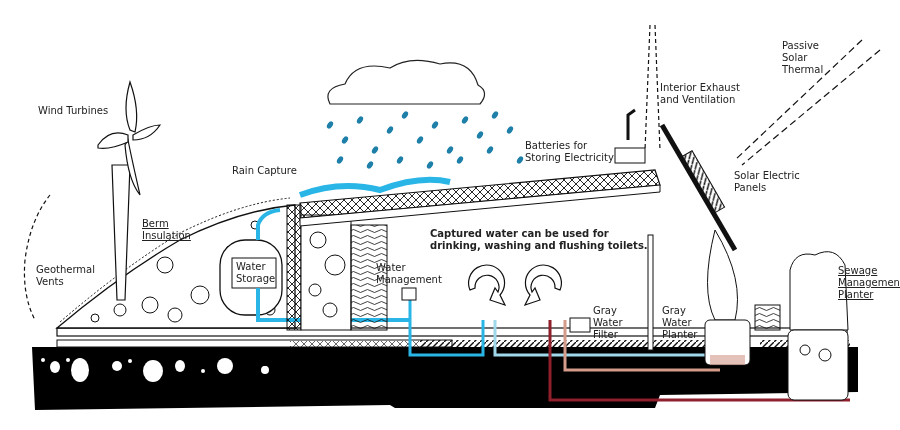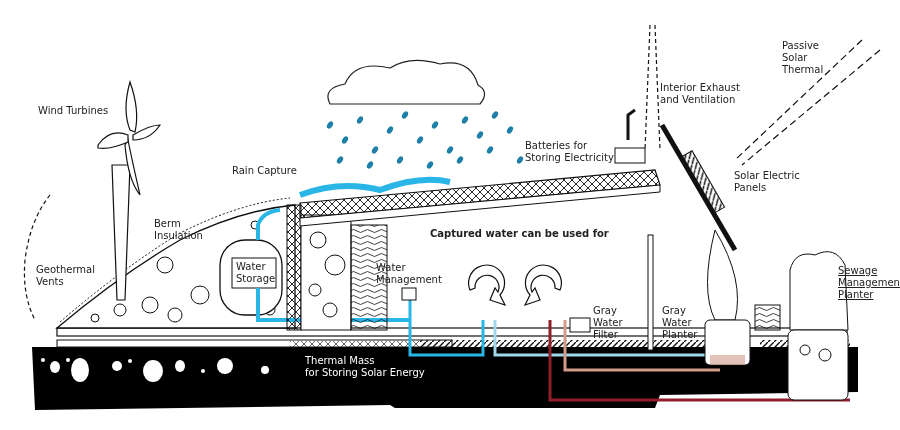--- a/index.html
+++ b/index.html
@@ -170,27 +170,26 @@
 
   <rect x="570" y="318" width="20" height="14" fill="#fff" stroke="#111"></rect>
 
   <rect x="402" y="288" width="14" height="12" fill="#fff" stroke="#111"></rect>
 
   <rect x="648" y="235" width="5" height="115" fill="#fff" stroke="#111"></rect>
 </svg>
 
 
 <div class="lbl" style="left:38px;top:105px;"><span>Wind Turbines</span></div>
-<div class="lbl" style="left:154px;top:218px;"><span>Berm</span><br><span>Insulation</span></div>
+<div class="lbl" style="left:142px;top:218px;text-decoration:underline;"><span>Berm</span><br><span>Insulation</span></div>
 <div class="lbl" style="left:36px;top:248px;margin-top:16px;"><span>Geothermal</span><br><span>Vents</span></div>
 <div class="lbl" style="left:232px;top:165px;"><span>Rain Capture</span></div>
 <div class="lbl" style="left:236px;top:261px;"><span>Water</span><br><span>Storage</span></div>
 <div class="lbl" style="left:376px;top:262px;"><span>Water</span><br><span>Management</span></div>
-<div class="lbl" style="left:430px;top:228px;font-weight:bold;"><span>Captured water can be used for</span><br></div>
+<div class="lbl" style="left:430px;top:228px;font-weight:bold;"><span>Captured water can be used for</span><br><span>drinking, washing and flushing toilets.</span></div>
 <div class="lbl" style="left:525px;top:140px;"><span>Batteries for</span><br><span>Storing Electricity</span></div>
 <div class="lbl" style="left:660px;top:82px;"><span>Interior Exhaust</span><br><span>and Ventilation</span></div>
 <div class="lbl" style="left:782px;top:40px;"><span>Passive</span><br><span>Solar</span><br><span>Thermal</span></div>
 <div class="lbl" style="left:734px;top:170px;"><span>Solar Electric</span><br><span>Panels</span></div>
 <div class="lbl" style="left:593px;top:305px;"><span>Gray</span><br><span>Water</span><br><span>Filter</span></div>
 <div class="lbl" style="left:662px;top:305px;"><span>Gray</span><br><span>Water</span><br><span>Planter</span></div>
 <div class="lbl" style="left:838px;top:265px;text-decoration:underline;"><span>Sewage</span><br><span>Management</span><br><span>Planter</span></div>
-<div class="lbl white" style="left:305px;top:355px;"><span>Thermal Mass</span><br><span>for Storing Solar Energy</span></div>
 </div>
 
 </body></html>

